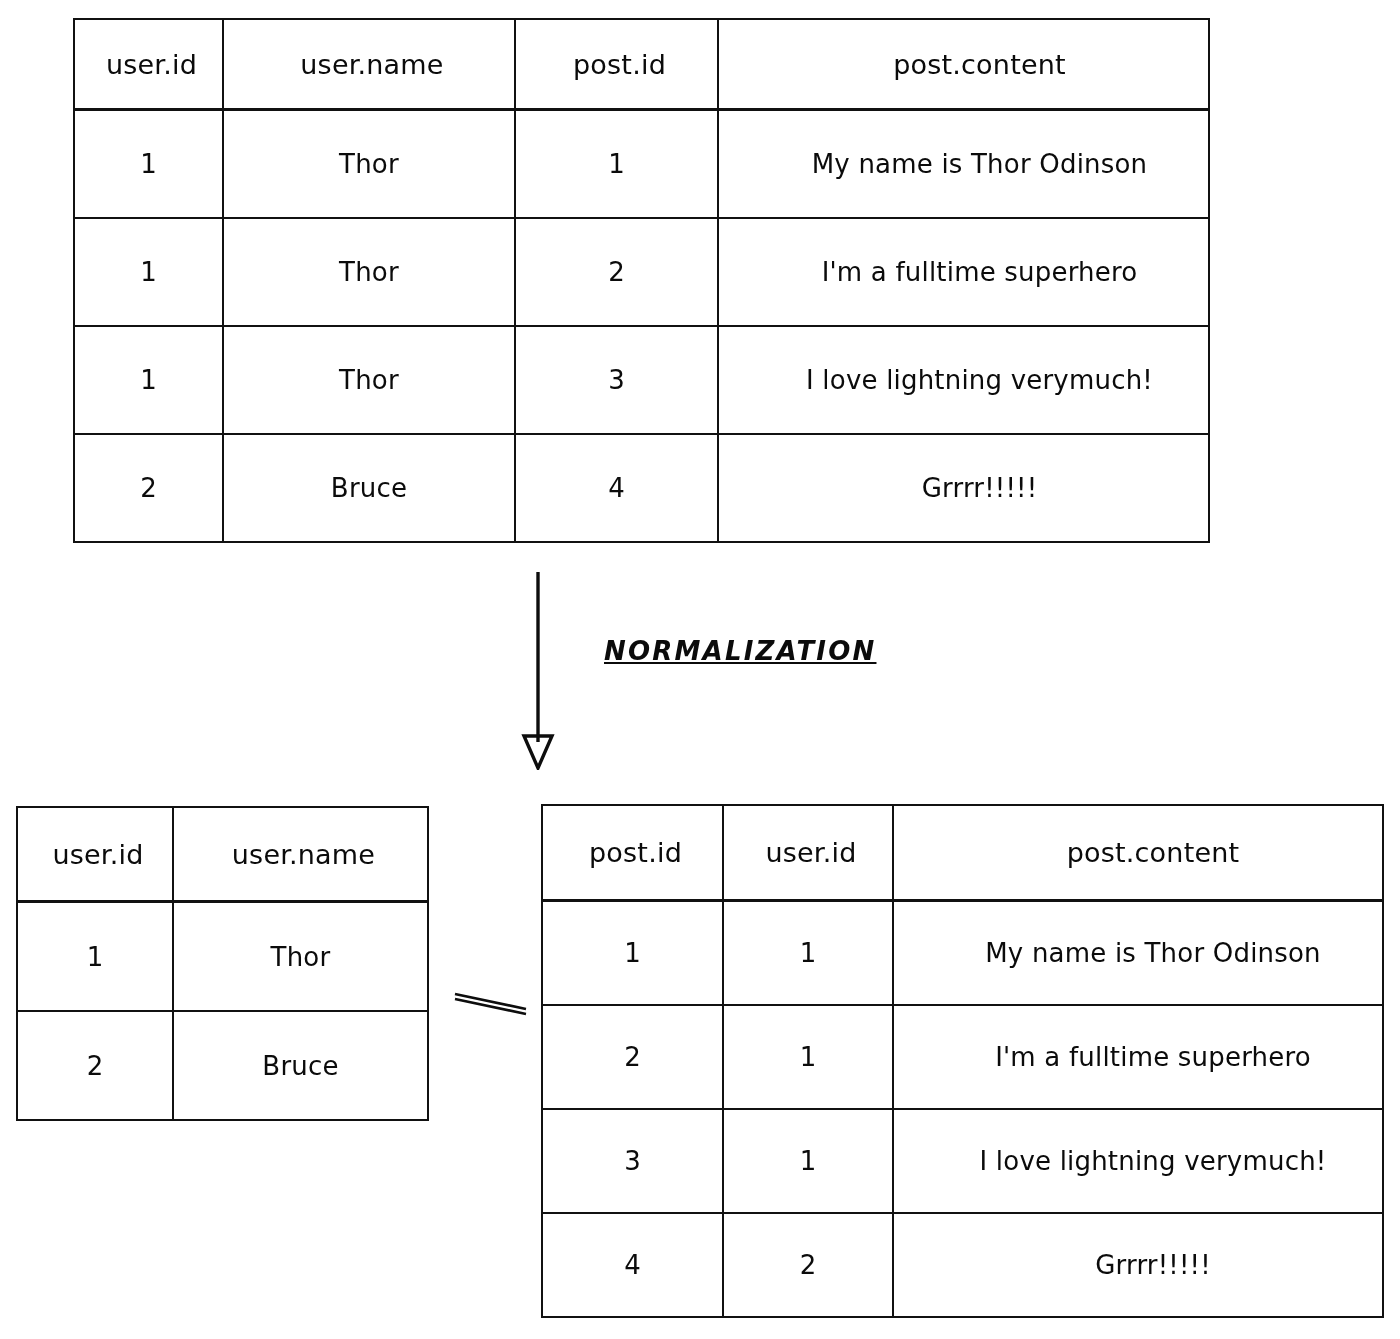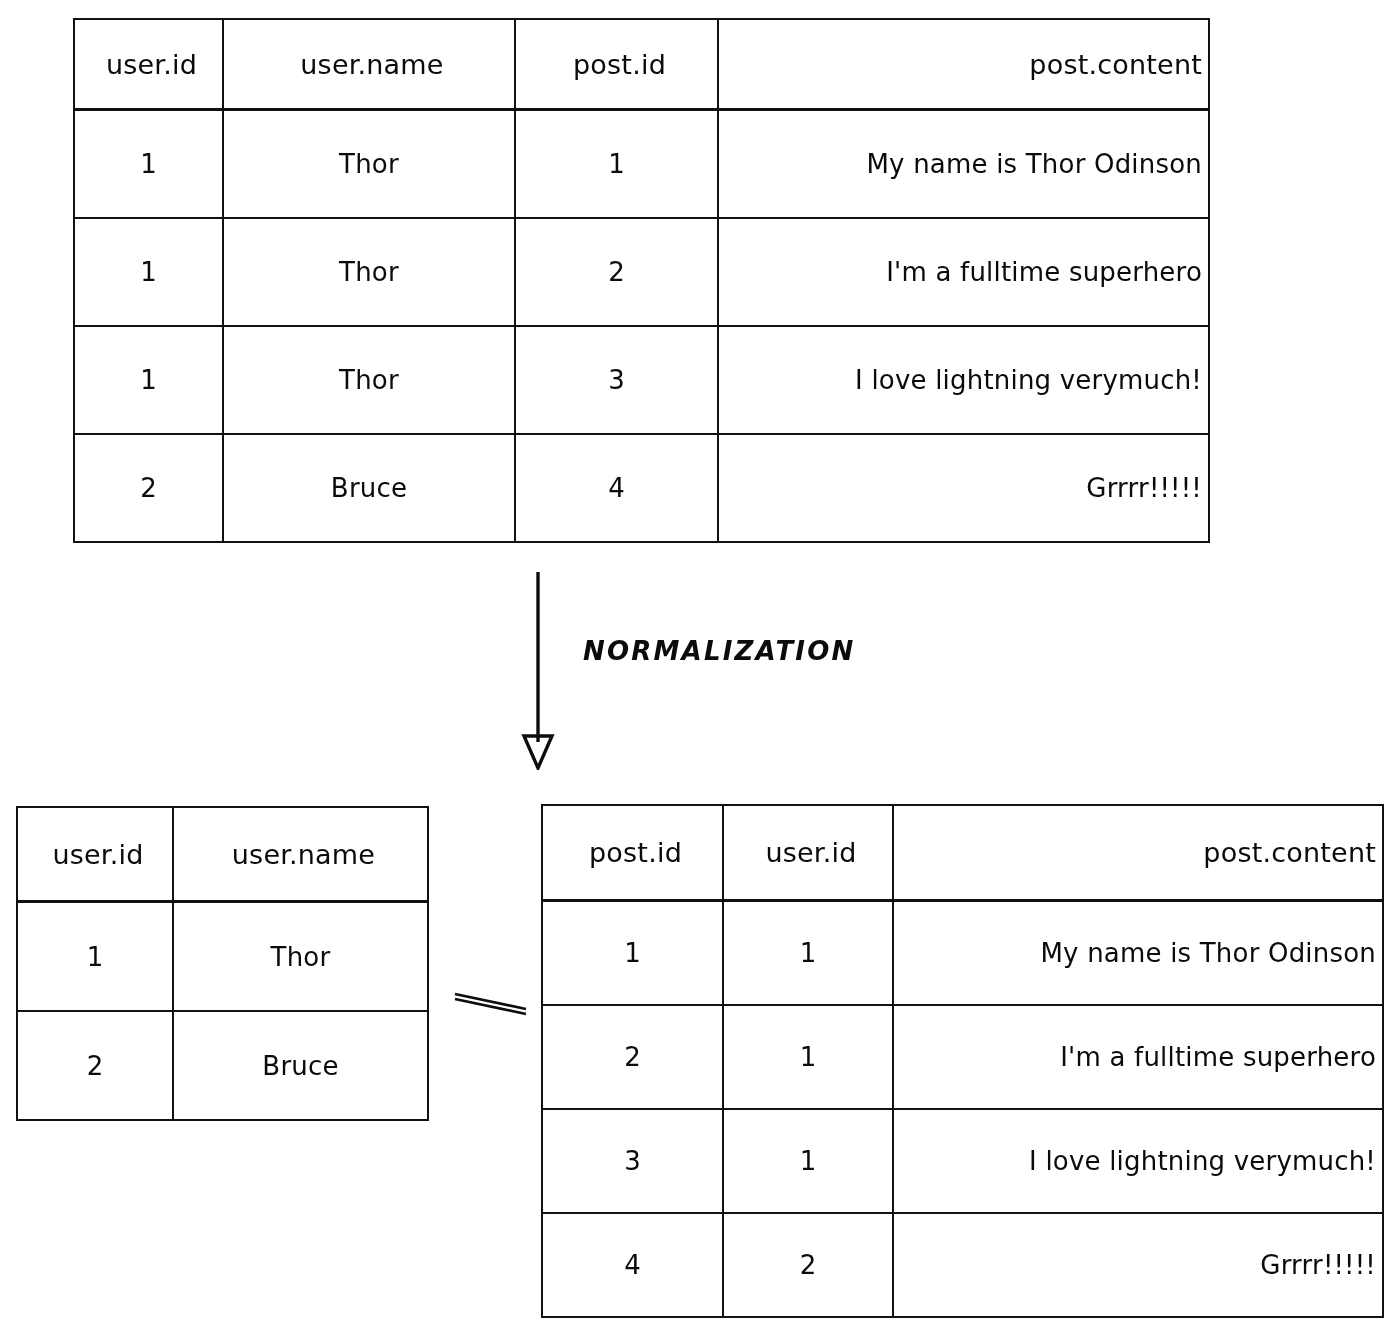--- a/index.html
+++ b/index.html
@@ -30,21 +30,21 @@
     font-family: "DejaVu Sans", sans-serif;
     color: #0b0b0b;
     padding: 0 6px;
     letter-spacing: 0.2px;
   }
   .hand-table .hdr td {
     border-bottom-width: 3.2px;
     padding-left: 12px;
   }
   .hand-table td.left {
-    text-align: right;
+    text-align: center;
     padding-left: 28px;
   }
 
   
   #top-table {
     left: 73px;
     top: 18px;
     width: 1135px;
     height: 512px;
     font-size: 26px;
@@ -59,29 +59,30 @@
   
   #normalization-arrow {
     position: absolute;
     left: 520px;
     top: 570px;
     width: 60px;
     height: 200px;
   }
   #normalization-label {
     position: absolute;
-    left: 583px;
+    left: 604px;
     top: 636px;
     font-family: "DejaVu Sans", sans-serif;
     font-style: italic;
     font-weight: 700;
     font-size: 26px;
     letter-spacing: 2.2px;
     color: #0b0b0b;
     white-space: nowrap;
+    text-decoration: underline;
   }
 
   
   #users-table {
     left: 16px;
     top: 806px;
     width: 411px;
     height: 307px;
     font-size: 26px;
   }

